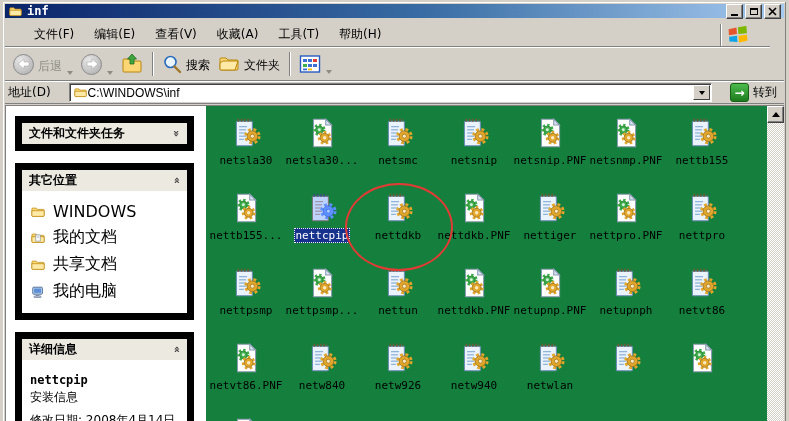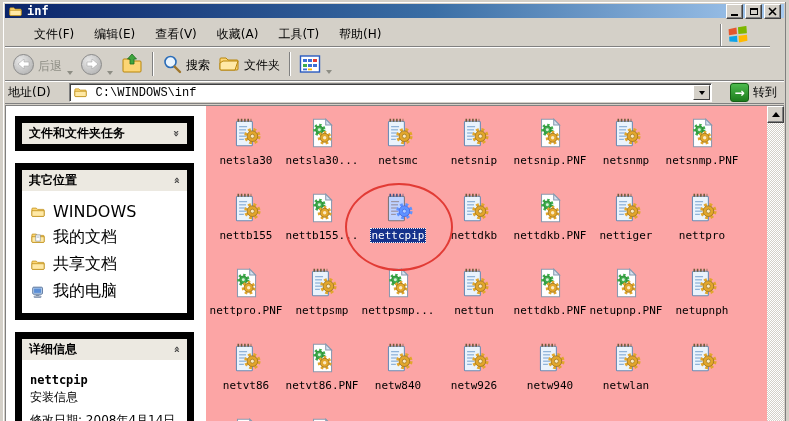--- a/index.html
+++ b/index.html
@@ -45,21 +45,21 @@
     border-top:4px solid #8D8D84; margin-left:1px; }
   .tool-sep { width:1px; height:24px; background:#808080; box-shadow:1px 0 0 #fff; margin:0 4px; }
 
   
   .addressbar { position:absolute; top:80px; left:2px; right:2px; height:22px;
     display:flex; align-items:center; padding:0 3px; gap:18px; font-size:12px;
     border-bottom:1px solid #808080; }
   .addr-combo { flex:1; height:19px; background:#fff; display:flex; align-items:center;
     border:1px solid; border-color:#808080 #fff #fff #808080;
     box-shadow: inset 1px 1px 0 #404040; padding-left:3px; }
-  .addr-combo .path { font-family:Liberation Mono, monospace; font-size:12px; margin-left:8px; flex:1; }
+  .addr-combo .path { font-family:Liberation Sans, sans-serif; font-size:12px; margin-left:0; flex:1; }
   .addr-drop { width:17px; height:15px; background:#D4D0C8; margin-right:1px;
     border:1px solid; border-color:#fff #404040 #404040 #fff;
     display:flex; align-items:center; justify-content:center; }
   .addr-drop i { width:0; height:0; border-left:3px solid transparent; border-right:3px solid transparent; border-top:4px solid #000; }
   .go-btn { display:flex; align-items:center; gap:4px; padding-right:4px; }
   .go-badge { width:19px; height:19px; border-radius:3px;
     background:linear-gradient(#4DBA4D,#1D7C1D); border:1px solid #156015;
     display:flex; align-items:center; justify-content:center; color:#fff; font-weight:bold; font-size:12px; }
 
   
@@ -77,21 +77,21 @@
   .chev.up { transform:rotate(-90deg); }
   .panel-body { padding:8px 4px 8px 8px; font-size:16px; }
   .place-item { display:flex; align-items:center; gap:7px; padding:3px 0; cursor:default; }
   .place-item svg { flex-shrink:0; }
   .details-body { padding:12px 6px 10px 8px; font-size:12px; line-height:1.35; }
   .d-name { font-weight:bold; font-family:"DejaVu Sans Mono", monospace; }
   .d-row { margin-top:1px; }
   .d-gap { margin-top:7px; }
 
   
-  .filearea { flex:1; position:relative; background:#fca5a5; overflow:hidden; }
+  .filearea { flex:1; position:relative; background:#15803d; overflow:hidden; }
   .file-grid { position:absolute; left:0; top:0; right:17px; bottom:0;
     display:grid; grid-template-columns:repeat(7, 76px); grid-auto-rows:75px; padding:10px 0 0 2px; }
   .file-item { width:76px; display:flex; flex-direction:column; align-items:center; cursor:default; }
   .file-item .icon { width:34px; height:34px; display:flex; align-items:center; justify-content:center; }
   .flabel { margin-top:3px; font-family:"DejaVu Sans Mono", monospace; font-size:11px;
     white-space:nowrap; padding:1px 2px; }
   .file-item.selected svg.fic { filter:brightness(.78) sepia(.55) hue-rotate(185deg) saturate(2.2); }
   .file-item.selected .flabel { background:#16328C; color:#fff; outline:1px dotted #F0F0F0; outline-offset:-1px; }
 
   .red-circle { position:absolute; left:139px; top:77px; width:108px; height:88px;
@@ -367,28 +367,20 @@
     <div class="icon">
       <svg class="fic" width="34" height="34" viewBox="0 0 32 32">
                 <use href="#icon-pnf" xlink:href="#icon-pnf"></use>
               </svg>
     </div>
     <div class="flabel">netsnip.PNF</div>
   </div>
           <div class="file-item">
     <div class="icon">
       <svg class="fic" width="34" height="34" viewBox="0 0 32 32">
-                <use href="#icon-inf" xlink:href="#icon-inf"></use>
-              </svg>
-    </div>
-    <div class="flabel">netsnmp</div>
-  </div>
-          <div class="file-item">
-    <div class="icon">
-      <svg class="fic" width="34" height="34" viewBox="0 0 32 32">
                 <use href="#icon-pnf" xlink:href="#icon-pnf"></use>
               </svg>
     </div>
     <div class="flabel">netsnmp.PNF</div>
   </div>
           <div class="file-item">
     <div class="icon">
       <svg class="fic" width="34" height="34" viewBox="0 0 32 32">
                 <use href="#icon-inf" xlink:href="#icon-inf"></use>
               </svg>
@@ -431,32 +423,32 @@
     <div class="icon">
       <svg class="fic" width="34" height="34" viewBox="0 0 32 32">
                 <use href="#icon-inf" xlink:href="#icon-inf"></use>
               </svg>
     </div>
     <div class="flabel">nettiger</div>
   </div>
           <div class="file-item">
     <div class="icon">
       <svg class="fic" width="34" height="34" viewBox="0 0 32 32">
+                <use href="#icon-pnf" xlink:href="#icon-pnf"></use>
+              </svg>
+    </div>
+    <div class="flabel">nettpro.PNF</div>
+  </div>
+          <div class="file-item">
+    <div class="icon">
+      <svg class="fic" width="34" height="34" viewBox="0 0 32 32">
                 <use href="#icon-inf" xlink:href="#icon-inf"></use>
               </svg>
     </div>
     <div class="flabel">nettpro</div>
-  </div>
-          <div class="file-item">
-    <div class="icon">
-      <svg class="fic" width="34" height="34" viewBox="0 0 32 32">
-                <use href="#icon-pnf" xlink:href="#icon-pnf"></use>
-              </svg>
-    </div>
-    <div class="flabel">nettpro.PNF</div>
   </div>
           <div class="file-item">
     <div class="icon">
       <svg class="fic" width="34" height="34" viewBox="0 0 32 32">
                 <use href="#icon-inf" xlink:href="#icon-inf"></use>
               </svg>
     </div>
     <div class="flabel">nettpsmp</div>
   </div>
           <div class="file-item">

